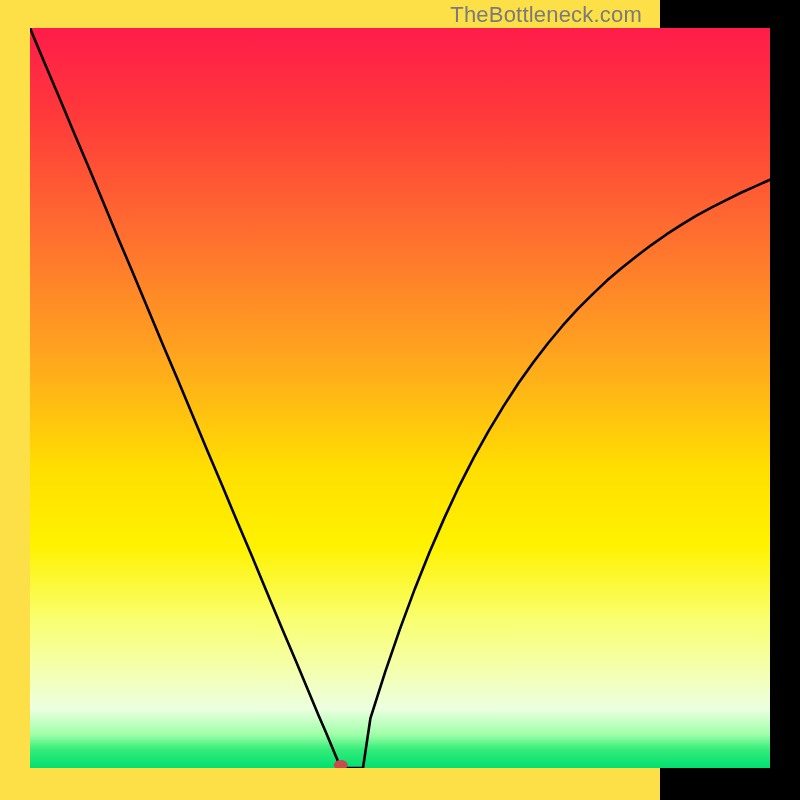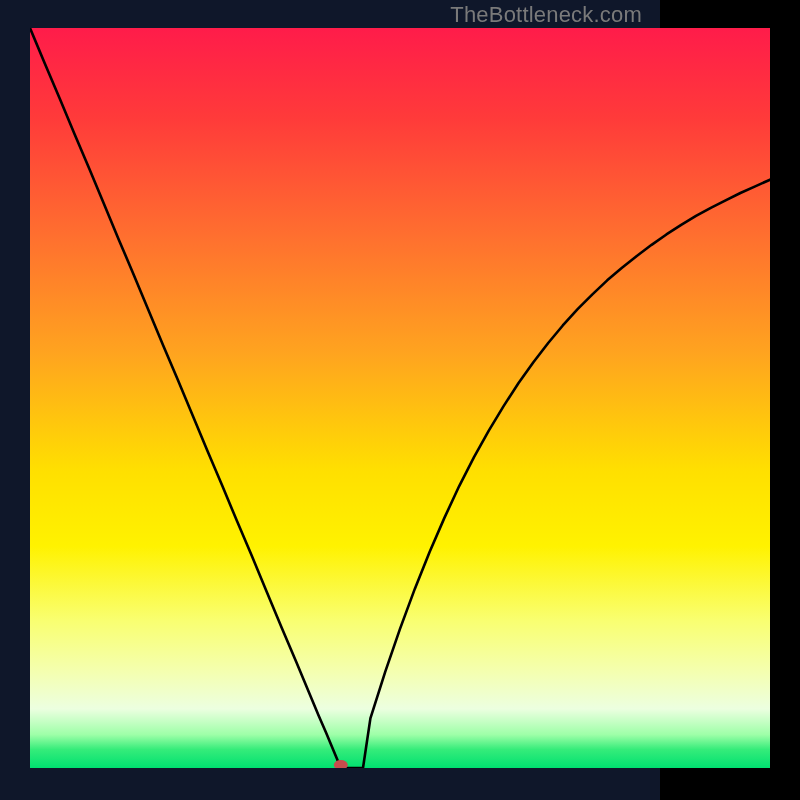--- a/index.html
+++ b/index.html
@@ -6,21 +6,21 @@
     margin: 0;
     padding: 0;
     width: 800px;
     height: 800px;
     background: #000;
     font-family: Arial, Helvetica, sans-serif;
   }
   .outer {
     width: 660px;
     height: 800px;
-    background: #0f172a;
+    background: #fde047;
     position: relative;
   }
   .watermark {
     position: absolute;
     top: 2px;
     right: 18px;
     color: #7a7a7a;
     font-size: 22px;
     font-weight: 500;
     letter-spacing: 0.2px;

